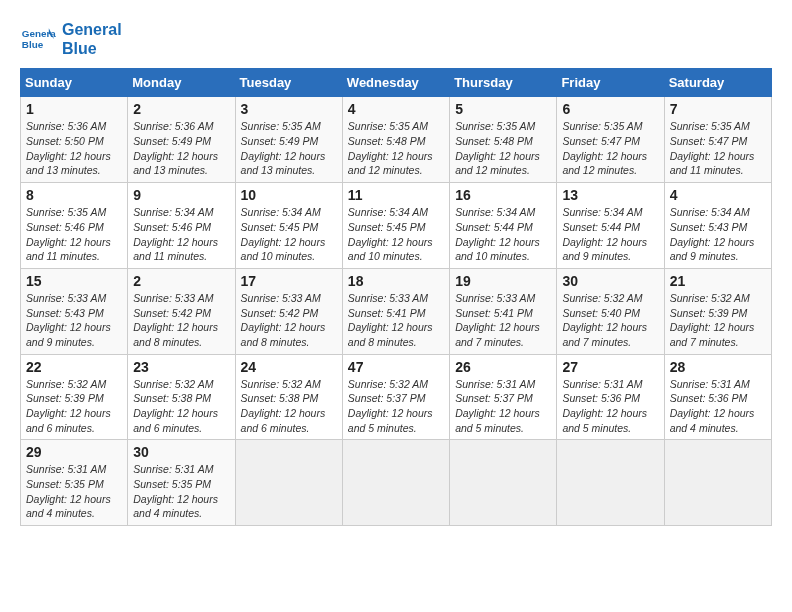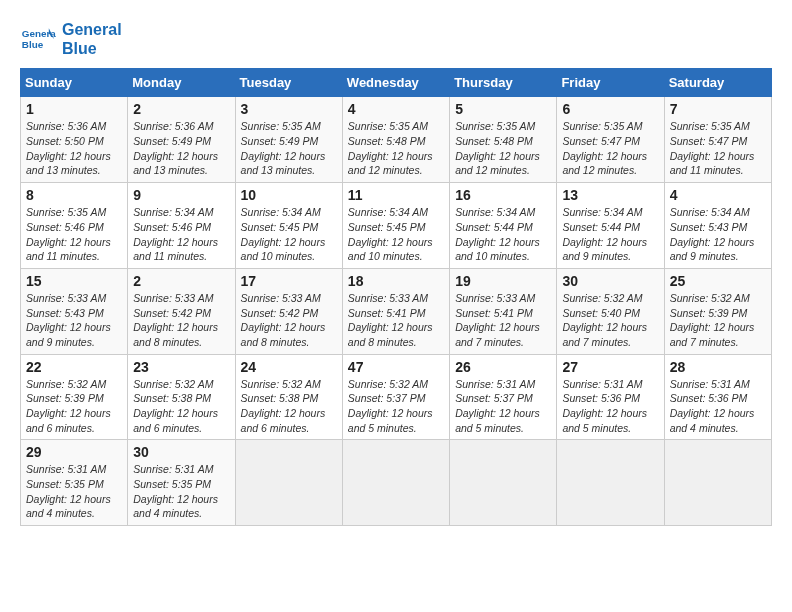--- a/index.html
+++ b/index.html
@@ -190,21 +190,21 @@
         </td>
         <td>
           <span class="day-num">19</span>
           <div class="day-info">Sunrise: 5:33 AM<br>Sunset: 5:41 PM<br>Daylight: 12 hours<br>and 7 minutes.</div>
         </td>
         <td>
           <span class="day-num">30</span>
           <div class="day-info">Sunrise: 5:32 AM<br>Sunset: 5:40 PM<br>Daylight: 12 hours<br>and 7 minutes.</div>
         </td>
         <td>
-          <span class="day-num">25</span>
+          <span class="day-num">21</span>
           <div class="day-info">Sunrise: 5:32 AM<br>Sunset: 5:39 PM<br>Daylight: 12 hours<br>and 7 minutes.</div>
         </td>
       </tr>
       <tr>
         <td>
           <span class="day-num">22</span>
           <div class="day-info">Sunrise: 5:32 AM<br>Sunset: 5:39 PM<br>Daylight: 12 hours<br>and 6 minutes.</div>
         </td>
         <td>
           <span class="day-num">23</span>

